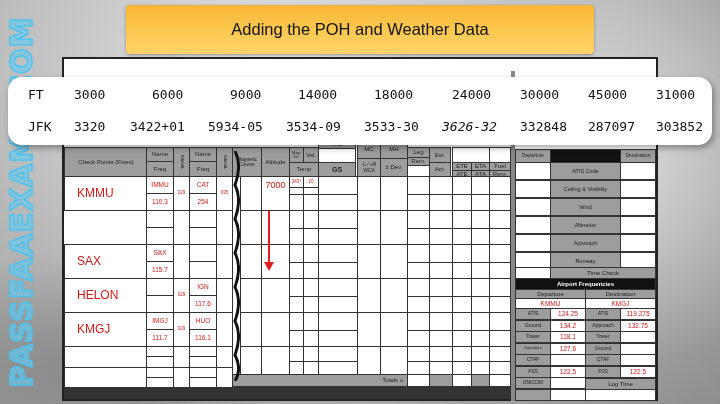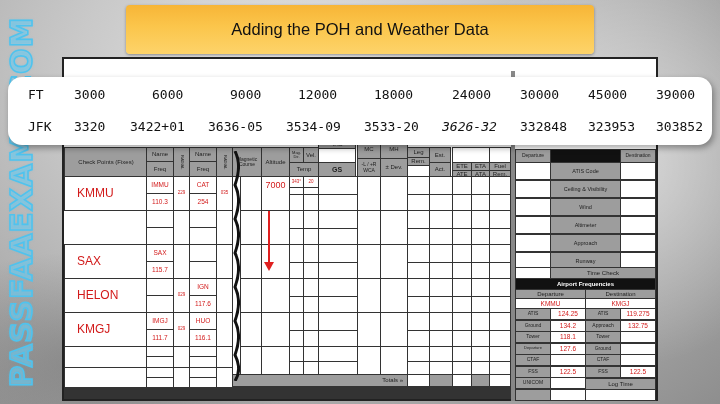--- a/index.html
+++ b/index.html
@@ -384,32 +384,32 @@
 
 <div class="arrow-line"></div>
 <div class="arrow-head"></div>
 
 <div class="winds">
   <div class="winds-row" style="top:8px;">
     <span class="wcell" style="left:0;">FT</span>
     <span class="wcell" style="left:46px;">3000</span>
     <span class="wcell" style="left:124px;">6000</span>
     <span class="wcell" style="left:202px;">9000</span>
-    <span class="wcell" style="left:270px;">12000</span>
+    <span class="wcell" style="left:270px;">14000</span>
     <span class="wcell" style="left:346px;">18000</span>
     <span class="wcell" style="left:424px;">24000</span>
     <span class="wcell" style="left:492px;">30000</span>
     <span class="wcell" style="left:560px;">45000</span>
-    <span class="wcell" style="left:628px;">39000</span>
+    <span class="wcell" style="left:628px;">31000</span>
   </div>
   <div class="winds-row" style="top:40px;">
     <span class="wcell" style="left:0;">JFK</span>
     <span class="wcell" style="left:46px;">3320</span>
     <span class="wcell" style="left:102px;">3422+01</span>
-    <span class="wcell" style="left:180px;">3636-05</span>
+    <span class="wcell" style="left:180px;">5934-05</span>
     <span class="wcell" style="left:258px;">3534-09</span>
-    <span class="wcell" style="left:336px;">3533-20</span>
+    <span class="wcell" style="left:336px;">3533-30</span>
     <span class="wcell" style="left:414px;font-style:italic;">3626-32</span>
     <span class="wcell" style="left:492px;">332848</span>
-    <span class="wcell" style="left:560px;">323953</span>
+    <span class="wcell" style="left:560px;">287097</span>
     <span class="wcell" style="left:628px;">303852</span>
   </div>
 </div>
 
 </body></html>

